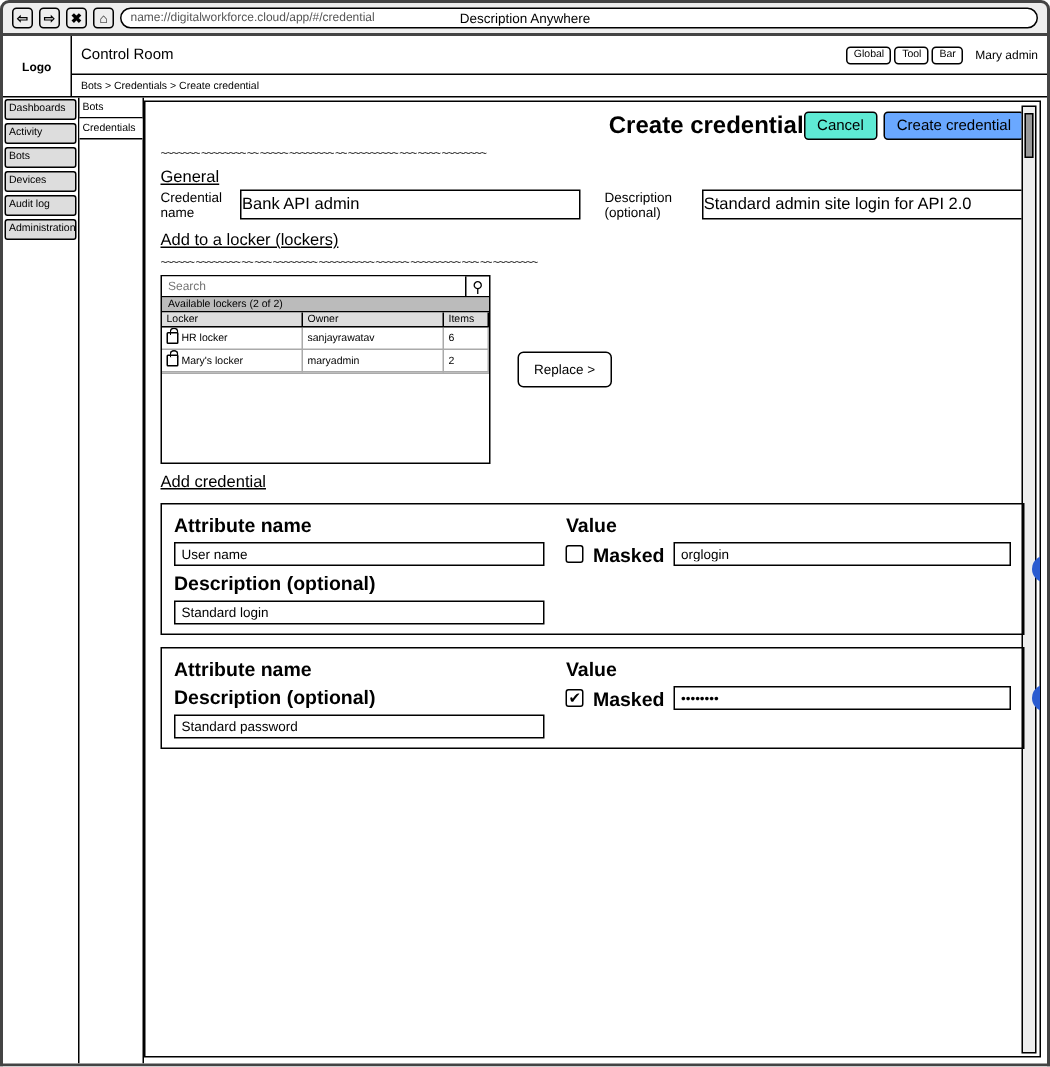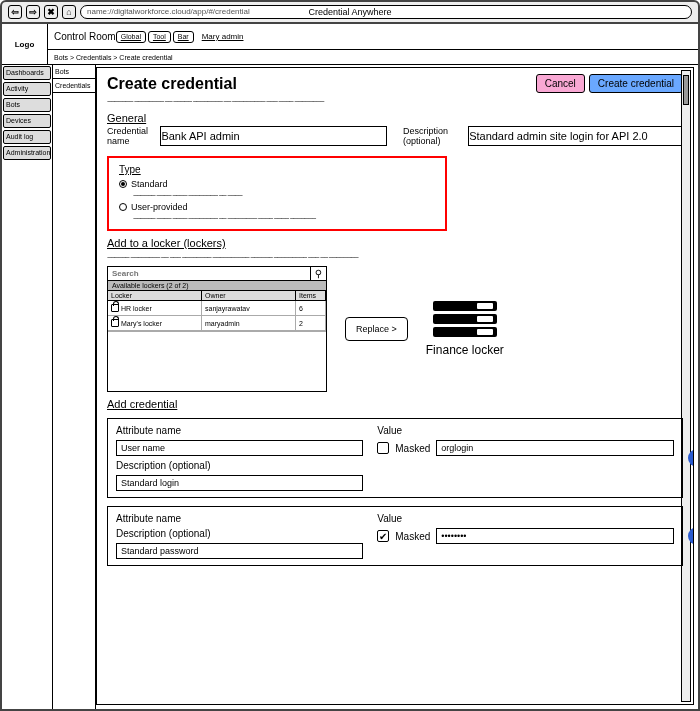--- a/index.html
+++ b/index.html
@@ -5,98 +5,98 @@
   * { box-sizing: border-box; margin: 0; padding: 0; font-family: "Comic Sans MS", cursive, sans-serif; }
   body { background: #fff; width: 700px; height: 711px; overflow: hidden; font-size: 10px; color: #000; }
   .browser-chrome { border: 2px solid #444; border-radius: 6px 6px 0 0; height: 24px; display: flex; align-items: center; background: #eee; gap: 4px; padding: 0 6px; }
   .bc-btn { width: 14px; height: 14px; border: 1.5px solid #000; border-radius: 3px; display:flex;align-items:center;justify-content:center;font-size:9px;font-weight:bold;}
   .bc-url { flex:1; height:14px; border:1.5px solid #000; border-radius:7px; padding:0 6px; font-size:8px; line-height:12px; color:#555; background:#fff;}
   .bc-title { position:absolute; left:50%; transform:translateX(-50%); font-size:9px; }
   .app-frame { border:2px solid #444; border-top:none; height: calc(711px - 24px); display:flex; flex-direction:column; }
   .top-row { display:flex; border-bottom:1.5px solid #000; }
   .logo-cell { width:46px; height:40px; border-right:1.5px solid #000; display:flex;align-items:center;justify-content:center; font-size:8px;font-weight:bold;}
   .top-right { flex:1; display:flex; flex-direction:column; }
-  .cr-row { flex:1; border-bottom:1.5px solid #000; display:flex; align-items:center; padding:0 6px; }
+  .cr-row { flex:1; border-bottom:1.5px solid #000; display:flex; align-items:center; justify-content:space-between; padding:0 6px; }
   .pill-group { display:flex; gap:2px; align-items:center;}
   .pill { border:1.5px solid #000; border-radius:3px; padding:0 4px; font-size:7px; height:12px; line-height:10px;}
   .user-label { font-size:8px; margin-left:8px;}
   .breadcrumb-row { height:14px; font-size:7px; padding:0 6px; display:flex;align-items:center;}
   .body-row { flex:1; display:flex; overflow:hidden;}
   .left-nav { width:50px; display:flex; flex-direction:column; }
   .left-nav .nav-item { border:1.5px solid #000; border-radius:2px; margin:1px 1px; padding:1px 2px; font-size:7px; height:14px; line-height:10px; background:#ddd;}
   .subtabs { width:44px; border-left:1.5px solid #000; border-right:1.5px solid #000; }
   .subtabs .tab { border-bottom:1.5px solid #000; padding:3px 2px; font-size:7px;}
   .subtabs .tab.active { background:#fff;}
   .main { flex:1; border:1.5px solid #000; margin:2px 4px 4px 0; padding:6px 10px; overflow:auto; position:relative;}
-  .page-head { display:flex; justify-content:space-between; align-items:center; margin-bottom:4px;}
+  .page-head { display:flex; justify-content:flex-end; align-items:center; margin-bottom:4px;}
   .page-title { font-size:16px; font-weight:bold;}
   .head-btns { display:flex; gap:4px;}
-  .btn { border:1.5px solid #000; border-radius:3px; padding:3px 8px; font-size:10px; background:#f9a8d4;}
+  .btn { border:1.5px solid #000; border-radius:3px; padding:3px 8px; font-size:10px; background:#5eead4;}
   .btn.primary { background:#6aa8ff; }
   .squiggle { font-size:8px; letter-spacing:-1px; color:#000; margin:4px 0; white-space:nowrap; overflow:hidden;}
   .section-label { font-size:11px; text-decoration:underline; margin-top:6px; margin-bottom:2px; display:block;}
   .field-row { display:flex; gap:16px; }
   .field { flex:1; display:flex; flex-direction:row;}
   .field label { font-size:9px; margin-bottom:2px;}
   .text-input { border:1.5px solid #000; height:20px; padding:2px 0; font-size:11px; font-family:inherit; width:100%; background:#fff;}
   .type-box { border:2.5px solid red; padding:6px 10px; margin-top:8px; width:340px;}
   .type-box .type-title { font-size:10px; text-decoration:underline; margin-bottom:4px;}
   .radio-row { display:flex; align-items:center; gap:4px; font-size:9px; margin:2px 0;}
   .radio { width:8px;height:8px;border:1.5px solid #000;border-radius:50%; display:inline-block; position:relative;}
   .radio.checked::after{content:"";position:absolute;left:1px;top:1px;width:4px;height:4px;background:#000;border-radius:50%;}
   .locker-area { display:flex; gap:18px; align-items:center; margin-top:4px;}
   .locker-list { width:220px; border:1.5px solid #000;}
   .search-row { display:flex; border-bottom:1.5px solid #000;}
-  .search-row input { flex:1; border:none; padding:2px 4px; font-size:8px; font-family:inherit;font-weight:bold;}
+  .search-row input { flex:1; border:none; padding:2px 4px; font-size:8px; font-family:inherit;}
   .search-row .mag { width:16px; border-left:1.5px solid #000; display:flex;align-items:center;justify-content:center;}
   .list-header { background:#bbb; font-size:7px; padding:1px 4px; border-bottom:1.5px solid #000;}
   .grid { display:grid; grid-template-columns: 1fr 1fr 30px; }
   .grid .gh { background:#ddd; border-bottom:1.5px solid #000; border-right:1px solid #000; padding:1px 3px; font-size:7px;}
   .grid .gc { border-bottom:1px solid #aaa; border-right:1px solid #aaa; padding:3px 3px; font-size:7px; display:flex;align-items:center;gap:2px;}
   .lock-icon { width:8px;height:8px;border:1px solid #000;border-radius:1px;position:relative;display:inline-block;}
   .lock-icon::before{content:"";position:absolute;top:-4px;left:1px;width:4px;height:4px;border:1px solid #000;border-bottom:none;border-radius:3px 3px 0 0;}
   .blank-rows { height:60px; border-top:1px solid #aaa;}
   .replace-btn { border:1.5px solid #000; border-radius:4px; padding:6px 10px; font-size:9px; background:#fff;}
   .locker-visual { display:flex; flex-direction:column; align-items:center; gap:6px;}
   .server { display:flex;flex-direction:column;gap:3px;}
   .rack { width:64px;height:10px;background:#000;border-radius:2px;position:relative;}
   .rack::after{content:"";position:absolute;right:4px;top:2px;width:16px;height:6px;background:#fff;border-radius:1px;}
   .locker-name { font-size:12px;}
   .attr-block { border:1.5px solid #000; padding:6px 8px; margin-top:8px; display:flex; gap:14px; align-items:flex-start; position:relative;}
   .attr-left { flex:1; display:flex; flex-direction:column; gap:4px;}
   .attr-right { flex:1.2; display:flex; flex-direction:column; gap:4px;}
-  .mini-label { font-size:10px;}
+  .mini-label { font-size:13px;font-weight:bold;}
   .thin-input { border:1.5px solid #000; height:16px; padding:1px 4px; font-size:9px; font-family:inherit; width:100%; background:#fff;}
   .value-row { display:flex; align-items:center; gap:6px;}
   .chk { width:12px;height:12px;border:1.5px solid #000;border-radius:2px;display:inline-flex;align-items:center;justify-content:center;font-size:10px;}
   .circ-btn { position:absolute; right:-24px; top:50%; transform:translateY(-50%); width:18px;height:18px;border-radius:50%;display:flex;align-items:center;justify-content:center;color:#fff;font-weight:bold;font-size:14px;}
   .circ-minus { background:#2a5bd0;}
   .circ-plus { background:#2a5bd0;}
   .scrollbar { position:absolute; right:2px; top:2px; bottom:2px; width:10px; border:1.5px solid #000; background:#eee;}
   .scrollbar .thumb { position:absolute; left:1px; right:1px; top:4px; height:30px; background:#999; border:1px solid #000;}
 </style>
 </head>
 <body>
 
 <div class="browser-chrome">
   <div class="bc-btn">⇦</div>
   <div class="bc-btn">⇨</div>
   <div class="bc-btn">✖</div>
   <div class="bc-btn">⌂</div>
   <div class="bc-url">name://digitalworkforce.cloud/app/#/credential</div>
-  <span class="bc-title">Credential Anywhere</span>
+  <span class="bc-title">Description Anywhere</span>
 </div>
 
 <div class="app-frame">
   <div class="top-row">
     <div class="logo-cell">Logo</div>
     <div class="top-right">
       <div class="cr-row">
         <span>Control Room</span>
-        <div style="display:flex;align-items:center;text-decoration:underline;">
+        <div style="display:flex;align-items:center;">
           <div class="pill-group">
             <span class="pill">Global</span>
             <span class="pill">Tool</span>
             <span class="pill">Bar</span>
           </div>
           <span class="user-label">Mary admin</span>
         </div>
       </div>
       <div class="breadcrumb-row">Bots &gt; Credentials &gt; Create credential</div>
     </div>
@@ -136,33 +136,20 @@
         <div class="field">
           <label>Credential name</label>
           <input class="text-input" value="Bank API admin" style="">
         </div>
         <div class="field">
           <label>Description (optional)</label>
           <input class="text-input" value="Standard admin site login for API 2.0" style="">
         </div>
       </div>
 
-      <div class="type-box">
-        <div class="type-title">Type</div>
-        <div class="radio-row">
-          <span class="radio checked"></span>
-          <span>Standard</span>
-        </div>
-        <div class="squiggle" style="margin:0 0 2px 14px;">~~~~~~ ~~~~ ~~~~ ~~~~~~~~ ~~ ~~~~</div>
-        <div class="radio-row">
-          <span class="radio"></span>
-          <span>User-provided</span>
-        </div>
-        <div class="squiggle" style="margin:0 0 0 14px;">~~~~~~ ~~~~ ~~~~ ~~~~~~~~ ~~ ~~~~~~~~ ~~~~ ~~~~ ~~~~~~~</div>
-      </div>
 
       <span class="section-label">Add to a locker (lockers)</span>
       <div class="squiggle">~~~~~~ ~~~~~~~~ ~~ ~~~ ~~~~~~~~ ~~~~~~~~~~ ~~~~~~ ~~~~~~~~~ ~~~ ~~ ~~~~~~~~</div>
 
       <div class="locker-area">
         <div class="locker-list">
           <div class="search-row">
             <input placeholder="Search" style="">
             <div class="mag">⚲</div>
           </div>
@@ -180,28 +167,20 @@
             <div class="gc">
                 <span class="lock-icon"></span>
                 <span>Mary's locker</span>
               </div>
             <div class="gc">maryadmin</div>
             <div class="gc">2</div>
           </div>
           <div class="blank-rows"></div>
         </div>
         <button class="replace-btn">Replace &gt;</button>
-        <div class="locker-visual">
-          <div class="server">
-            <div class="rack"></div>
-              <div class="rack"></div>
-              <div class="rack"></div>
-          </div>
-          <div class="locker-name">Finance locker</div>
-        </div>
       </div>
 
       <span class="section-label">Add credential</span>
 
       <div class="attr-block">
         <div class="attr-left">
           <span class="mini-label">Attribute name</span>
           <input class="thin-input" value="User name" style="">
           <span class="mini-label">Description (optional)</span>
           <input class="thin-input" value="Standard login" style="">

